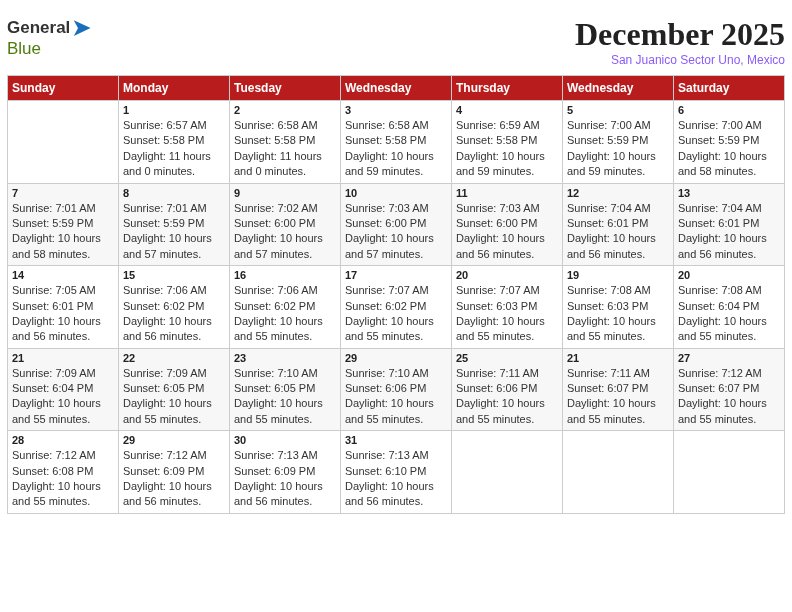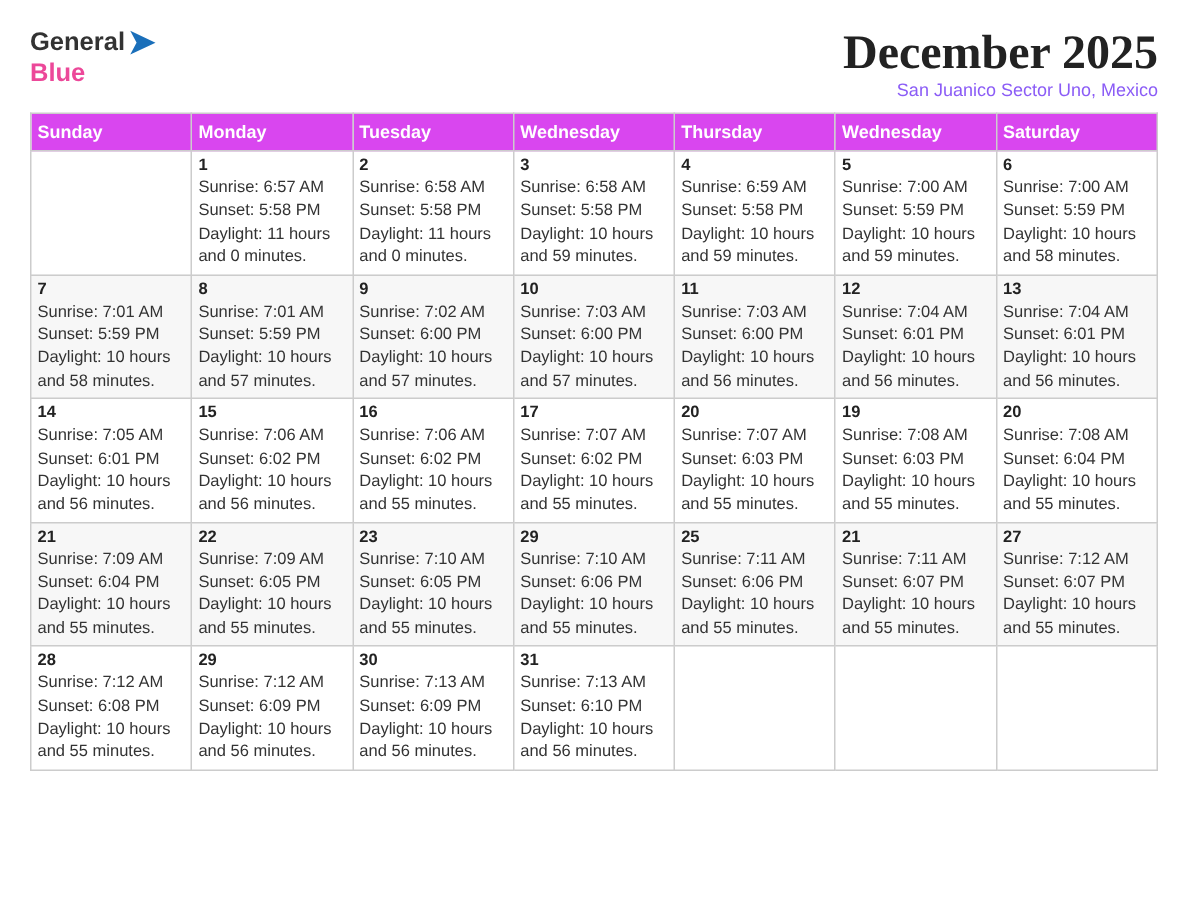--- a/index.html
+++ b/index.html
@@ -6,65 +6,65 @@
     body {
       font-family: Arial, sans-serif;
       background: #fff;
       width: 792px;
       height: 612px;
       overflow: hidden;
     }
     .page {
       width: 792px;
       height: 612px;
-      padding: 16px 20px;
+      padding: 16px 7px;
       background: #fff;
     }
     .header {
       display: flex;
       justify-content: space-between;
       align-items: flex-start;
       margin-bottom: 8px;
     }
     .logo {
       display: flex;
       align-items: center;
       font-size: 18px;
       font-weight: bold;
     }
     .logo-text-general {
       color: #333;
       font-size: 17px;
       font-weight: bold;
     }
     .logo-text-blue {
-      color: #ec4899;
+      color: #4d7c0f;
       font-size: 17px;
-      font-weight: bold;
+      font-weight: normal;
     }
     .title-block {
       text-align: right;
     }
     .main-title {
       font-size: 32px;
       font-weight: bold;
       color: #222;
       font-family: Liberation Serif, serif;
     }
     .subtitle {
       font-size: 12px;
       color: #8b5cf6;
     }
     .calendar {
       width: 100%;
       border-collapse: collapse;
       table-layout: fixed;
     }
     .calendar th {
-      background-color: #d946ef;
+      background-color: #b91c1c;
       color: #fff;
       font-size: 12px;
       font-weight: bold;
       padding: 5px 4px;
       text-align: left;
       border: 1px solid #ccc;
     }
     .calendar td {
       vertical-align: top;
       border: 1px solid #ccc;

